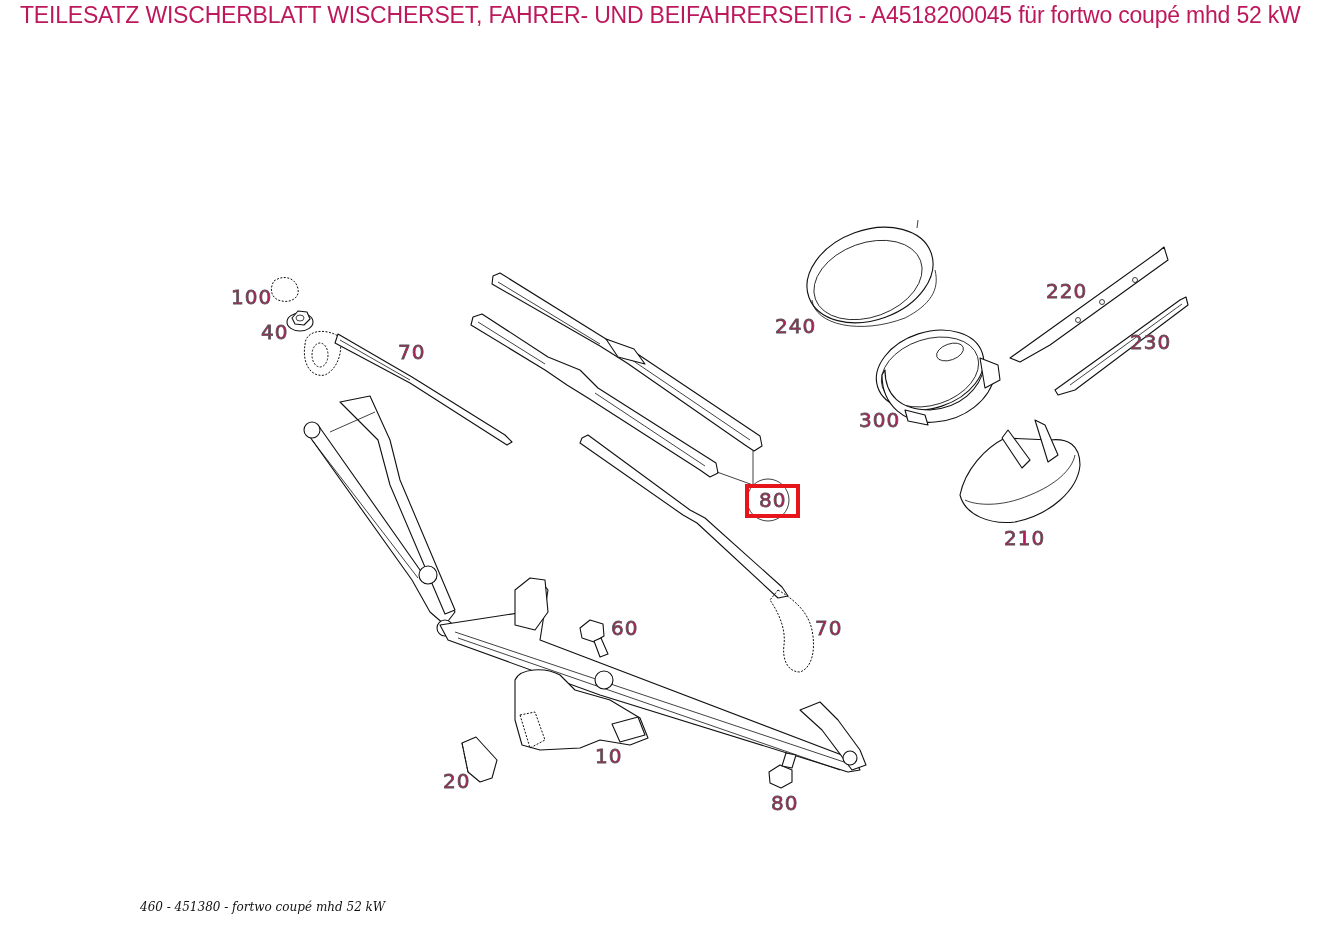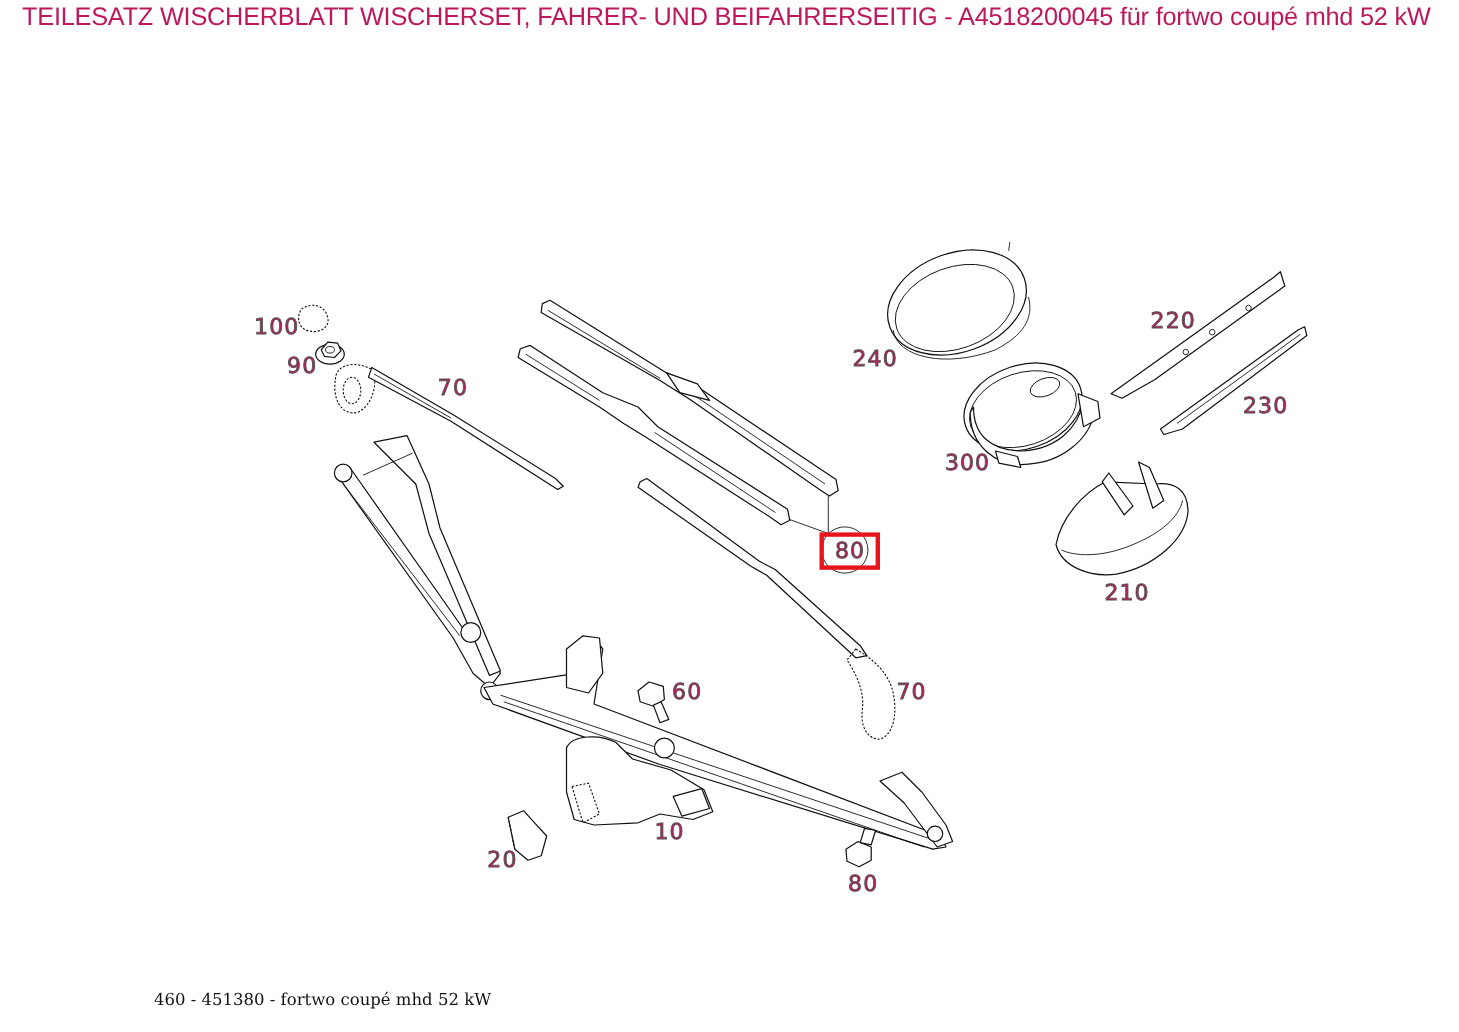--- a/index.html
+++ b/index.html
@@ -4,21 +4,21 @@
 <style>
   html, body { margin: 0; padding: 0; background: #ffffff; }
   body { width: 1326px; height: 938px; position: relative; overflow: hidden; font-family: "DejaVu Serif", serif; }
   .title {
     position: absolute; left: 20px; top: 2px; white-space: nowrap;
     font-family: Liberation Sans, sans-serif; font-size: 23px; color: #be185d;
     letter-spacing: -0.2px;
   }
   .footer {
     position: absolute; left: 140px; top: 900px; white-space: nowrap;
-    font-family: "DejaVu Serif", serif; font-size: 15px; color: #111;
+    font-family: "DejaVu Serif", serif; font-size: 12px; color: #111; font-style: italic;
   }
   svg.diagram { position: absolute; left: 0; top: 0; }
   .part { fill: #fff; stroke: #111; stroke-width: 1.1; stroke-linejoin: round; stroke-linecap: round; }
   .thin { fill: none; stroke: #111; stroke-width: 0.8; }
   .dash { fill: none; stroke: #111; stroke-width: 1; stroke-dasharray: 2 1.5; }
   .callout {
     position: absolute; font-family: "DejaVu Sans", sans-serif; font-size: 20px;
     color: #be185d; -webkit-text-stroke: 0.8px #555; letter-spacing: 1px; line-height: 1;
     cursor: pointer;
   }
@@ -139,25 +139,25 @@
     <circle class="thin" cx="1078" cy="320" r="2.5"></circle>
   </g>
 
   <g>
     <path class="part" d="M1055,390 L1180,300 L1186,297 L1188,305 L1075,390 L1058,395 Z"></path>
     <line class="thin" x1="1070" y1="385" x2="1182" y2="304"></line>
   </g>
 </svg>
 
 <div class="callout" style="left:231px;top:287px;">100</div>
-<div class="callout" style="left:261px;top:322px;">90</div>
+<div class="callout" style="left:261px;top:322px;">40</div>
 <div class="callout" style="left:398px;top:342px;">70</div>
 <div class="callout" style="left:775px;top:316px;">240</div>
 <div class="callout" style="left:1046px;top:281px;">220</div>
-<div class="callout" style="left:1130px;top:358px;">230</div>
+<div class="callout" style="left:1130px;top:332px;">230</div>
 <div class="callout" style="left:859px;top:410px;">300</div>
 <div class="callout" style="left:759px;top:490px;">80</div>
 <div class="callout" style="left:1004px;top:528px;">210</div>
 <div class="callout" style="left:611px;top:618px;">60</div>
 <div class="callout" style="left:815px;top:618px;">70</div>
 <div class="callout" style="left:595px;top:746px;">10</div>
 <div class="callout" style="left:443px;top:771px;">20</div>
 <div class="callout" style="left:771px;top:793px;">80</div>
 
 <div class="highlight" style="left: 745px; top: 484px; width: 55px; height: 34px; border-color: rgb(232, 20, 27);"></div>

